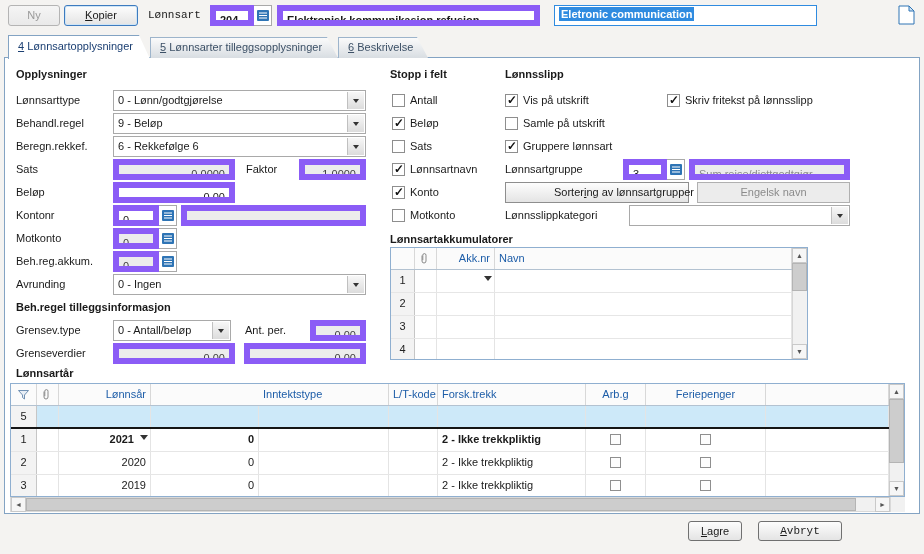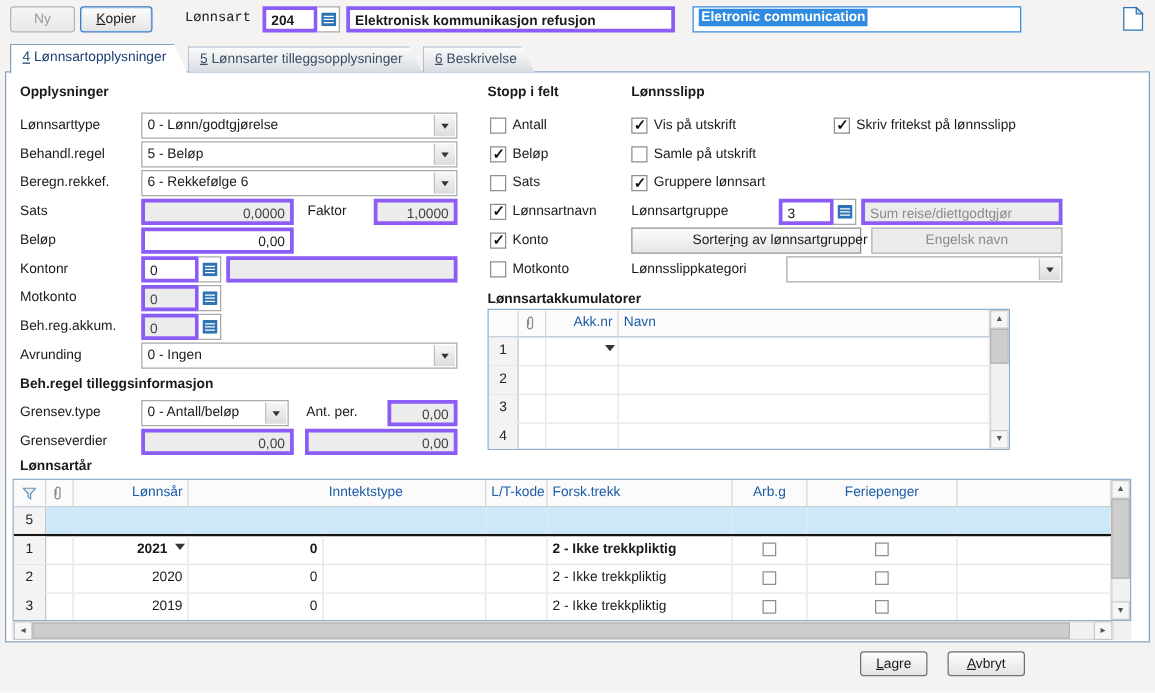--- a/index.html
+++ b/index.html
@@ -28,21 +28,21 @@
     cursor:default;
   }
   .btn.disabled { color:#9a9a9a; border-color:#b4b4b4; background:linear-gradient(#f5f5f5,#e9e9e9); }
   .btn.focused  { border:1px solid #3d7bbf; box-shadow:inset 0 0 0 1px #cfe5f6; }
   .btn.flatdis  { background:#ececec; color:#8b8b8b; border-color:#b0b0b0; border-radius:0; }
   .u { text-decoration:underline; }
 
   
   .fld {
     position:absolute; height:21px;
-    background:#fff; border:3px solid #8b5cf6;
+    background:#fff; border:6px solid #8b5cf6;
     padding:3px 4px 0; white-space:nowrap; overflow:hidden;
   }
   .ro { background:#ececec; color:#3f3f3f; }
   .lk {
     position:absolute; width:18px; height:21px;
     background:#fff; border:1px solid #a9a9a9; border-left:0;
     display:flex; align-items:center; justify-content:center;
   }
   .fld.focus-blue { border:1px solid #2f8be0; padding-top:2px; }
   .seltext { background:#2f8be0; color:#fff; font-weight:bold; padding:1px 2px; }
@@ -119,21 +119,21 @@
   .sthumb { position:absolute; background:#cdcdcd; border:1px solid #b4b4b4; }
 
   .cellchev { position:absolute; right:2px; top:6px; width:0; height:0; border:4px solid transparent; border-top:5px solid #333; }
   svg { display:block; }
 </style>
 </head>
 <body>
 
 <div class="abs" style="left:0;top:0;width:924px;height:32px;">
   <div class="btn disabled" style="left:8px;top:5px;width:52px;">Ny</div>
-  <div class="btn focused" style="left:64px;top:5px;width:58px;"><span class="u">K</span><span>opier</span></div>
+  <div class="btn focused" style="left:64px;top:5px;width:74px;"><span class="u">K</span><span>opier</span></div>
   <div class="lbl" style="left:148px;top:9px;font-family:Liberation Mono, monospace;">Lønnsart</div>
   <div class="fld b" style="left:210px;top:5px;width:44px;">204</div>
   <span class="lk" style="left:254px;top:5px;">
     <svg width="12" height="11" viewBox="0 0 12 11">
       <rect width="12" height="11" rx="1" fill="#2e74b5"></rect>
       <line x1="2" y1="3" x2="10" y2="3" stroke="#fff" stroke-width="1"></line>
       <line x1="2" y1="5.5" x2="10" y2="5.5" stroke="#fff" stroke-width="1"></line>
       <line x1="2" y1="8" x2="10" y2="8" stroke="#fff" stroke-width="1"></line>
     </svg>
   </span>
@@ -160,21 +160,21 @@
 <div class="lbl" style="left:16px;top:94px;">Lønnsarttype</div>
 <div class="combo" style="left:113px;top:90px;width:253px;">
   <span class="combo-text">0 - Lønn/godtgjørelse</span>
   <span class="combo-btn">
       <i class="tri-down"></i>
     </span>
 </div>
 
 <div class="lbl" style="left:16px;top:117px;">Behandl.regel</div>
 <div class="combo" style="left:113px;top:113px;width:253px;">
-  <span class="combo-text">5 - Beløp</span>
+  <span class="combo-text">9 - Beløp</span>
   <span class="combo-btn">
       <i class="tri-down"></i>
     </span>
 </div>
 
 <div class="lbl" style="left:16px;top:140px;">Beregn.rekkef.</div>
 <div class="combo" style="left:113px;top:136px;width:253px;">
   <span class="combo-text">6 - Rekkefølge 6</span>
   <span class="combo-btn">
       <i class="tri-down"></i>
@@ -431,13 +431,13 @@
 </div>
 
 <div class="sbh" style="left:10px;top:497px;width:881px;height:15px;">
   <div class="sbtn" style="left:0;top:-1px;">◄</div>
   <div class="sthumb" style="left:15px;top:0;height:13px;width:830px;"></div>
   <div class="sbtn" style="right:0;top:-1px;">►</div>
 </div>
 <div class="abs" style="left:891px;top:497px;width:14px;height:15px;background:#f1f1f1;"></div>
 
 <div class="btn" style="left:688px;top:521px;width:54px;height:20px;border-color:#707070;"><span class="u">L</span><span>agre</span></div>
-<div class="btn" style="left:758px;top:521px;width:62px;height:20px;border-color:#707070;"><span class="u">A</span><span>vbryt</span></div>
+<div class="btn" style="left:758px;top:521px;width:84px;height:20px;border-color:#707070;font-family:Liberation Mono, monospace;"><span class="u">A</span><span>vbryt</span></div>
 
 </body></html>

